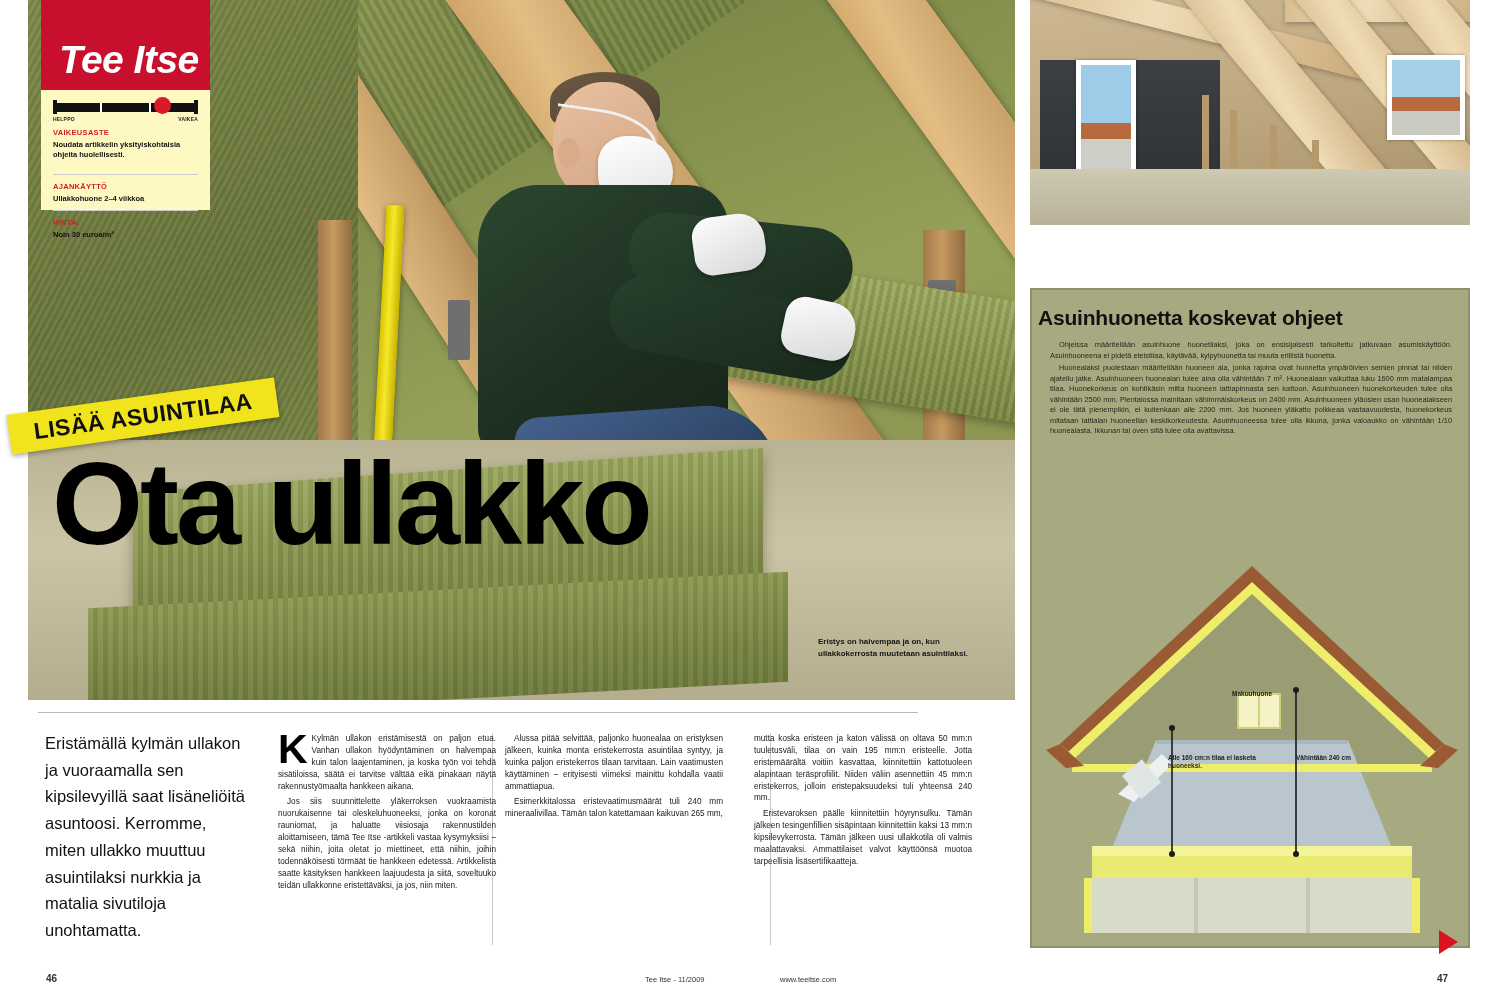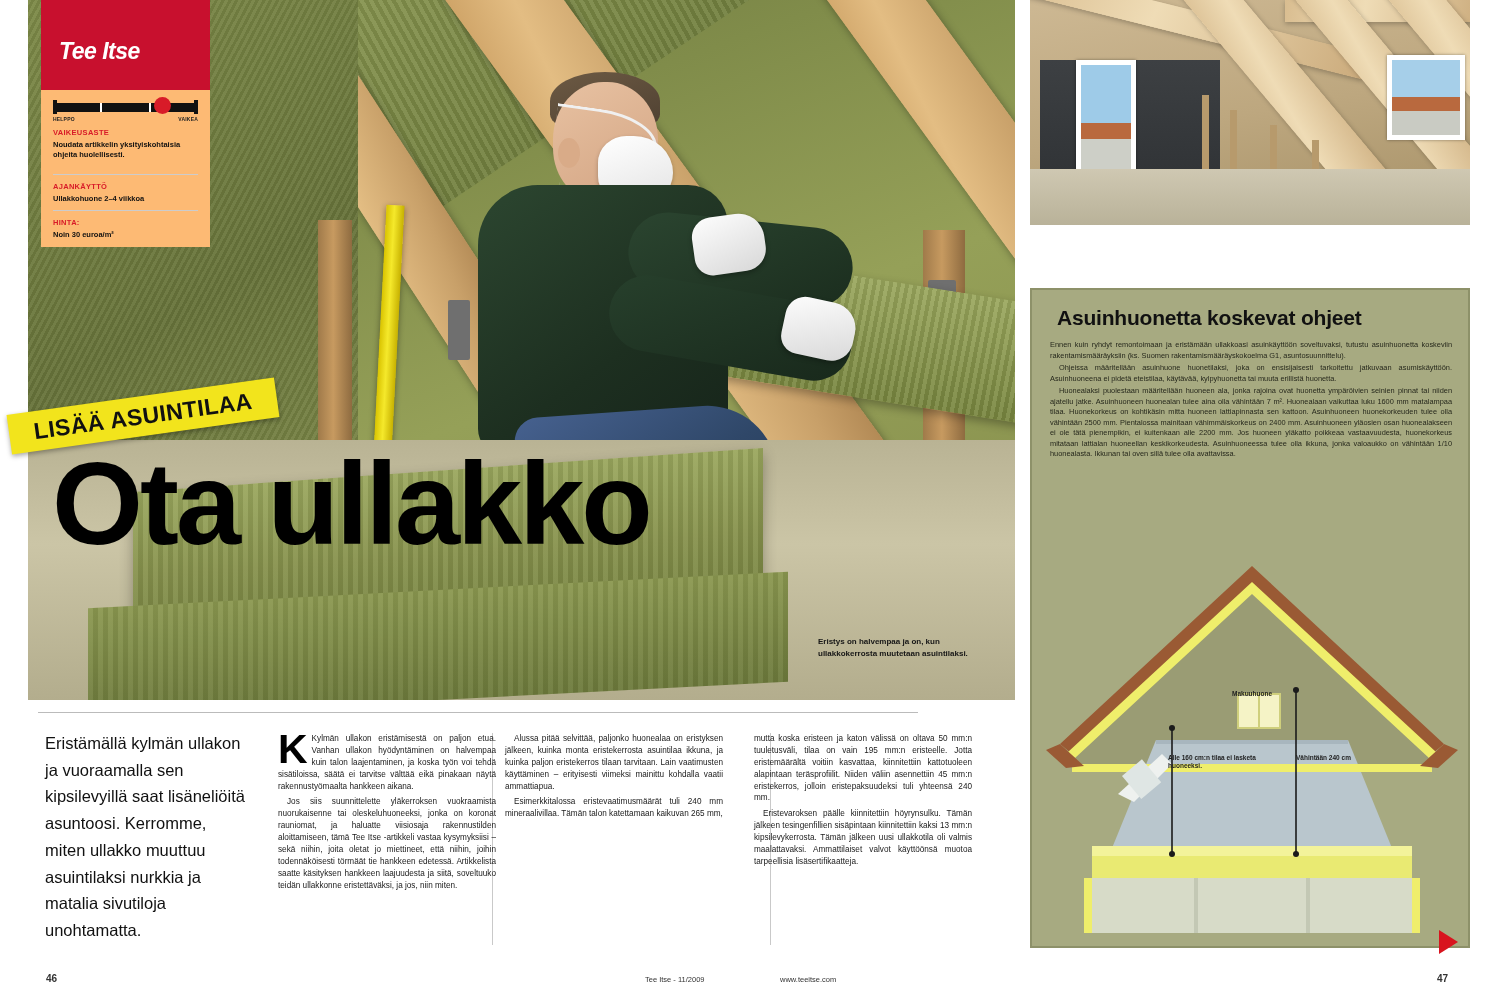--- a/index.html
+++ b/index.html
@@ -95,23 +95,23 @@
   .g1 { left:235px; top:155px; transform:rotate(-8deg); }
   .g2 { left:325px; top:240px; transform:rotate(12deg); }
   .p-legs { position:absolute; left:60px; top:350px; width:260px; height:150px;
       background:linear-gradient(150deg,#46618f,#2f4768 55%,#243854); border-radius:24px 70px 24px 40px; transform:rotate(-4deg);}
   .p-shoe { position:absolute; left:-10px; top:430px; width:130px; height:60px;
       background:linear-gradient(150deg,#3a3a38,#1c1c1b); border-radius:14px 26px 10px 16px; transform:rotate(-6deg);}
 
   
   .masthead { position:absolute; left:41px; top:0; width:169px; height:247px; z-index:9; }
   .mh-red { position:absolute; left:0; top:0; width:169px; height:90px; background:#c8102e; }
-  .mh-title { position:absolute; left:18px; top:38px; font-size:23px; font-weight:bold;
+  .mh-title { position:absolute; left:18px; top:38px; font-size:39px; font-weight:bold;
       font-style:italic; color:#fff; letter-spacing:-0.5px; font-family:"Liberation Sans", sans-serif; }
-  .mh-white { position:absolute; left:0; top:90px; width:169px; height:157px; background:#fdba74; }
+  .mh-white { position:absolute; left:0; top:90px; width:169px; height:120px; background:#fef9c3; }
   .meter { position:absolute; left:12px; top:10px; width:145px; height:14px; }
   .meter-bar { position:absolute; left:0; top:3px; width:145px; height:9px; background:#111; }
   .meter-cap { position:absolute; top:0; width:4px; height:14px; background:#111; }
   .meter-cap.l{left:0;} .meter-cap.r{right:0;}
   .meter-tick { position:absolute; top:3px; width:2px; height:9px; background:#fff; }
   .meter-dot { position:absolute; left:101px; top:-3px; width:17px; height:17px; border-radius:50%; background:#d81b28; }
   .meter-labels { position:absolute; left:12px; top:26px; width:145px; display:flex; justify-content:space-between;
       font-size:5px; font-weight:bold; color:#222; letter-spacing:.2px; }
   .mh-sec { position:absolute; left:12px; width:145px; }
   .mh-sec.s1 { top:38px; } .mh-sec.s2 { top:92px; } .mh-sec.s3 { top:128px; }
@@ -178,21 +178,21 @@
       background:linear-gradient(180deg,#a6cfe9 0 50%,#b9693e 50% 68%,#c9cbc3 68% 100%); }
   .a-stud { position:absolute; width:7px; background:#b79a6c; }
   .a-floor { position:absolute; left:0; bottom:0; width:440px; height:56px;
       background:linear-gradient(180deg,#cfc8b2,#b9b299); }
   .photo-cap2 { position:absolute; left:3px; top:234px; width:430px;
       font-size:8px; font-weight:bold; color:#111; line-height:1.5; }
 
   
   .green-panel { position:absolute; left:0; top:288px; width:440px; height:660px;
       background:#a7aa81; border:2px solid #8d9169; }
-  .gp-title { position:absolute; left:25px; top:16px; font-size:21px; font-weight:bold; color:#111; letter-spacing:-.2px; }
+  .gp-title { position:absolute; left:6px; top:16px; font-size:21px; font-weight:bold; color:#111; letter-spacing:-.2px; }
   .gp-body { position:absolute; left:18px; top:50px; width:402px; font-size:7.4px;
       line-height:1.42; color:#26281c; text-align:justify; }
   .gp-body p { margin-bottom:2px; text-indent:9px; }
   .gp-body p.first { text-indent:0; }
 
   
   .diagram { position:absolute; left:12px; top:268px; width:416px; height:375px; }
   .house-svg { position:absolute; left:0; top:0; }
   .dg-lbl { position:absolute; font-size:6.5px; font-weight:bold; color:#1e1e1e; line-height:1.3; }
   .dg-room { left:188px; top:132px; }
@@ -292,21 +292,21 @@
 
   <div class="col-rule v1"></div>
   <div class="col-rule v2"></div>
 
   <div class="col c1">
     <p class="first"><span class="dropcap">K</span><span>Kylmän ullakon eristämisestä on paljon etua. Vanhan ullakon hyödyntäminen on halvempaa kuin talon laajentaminen, ja koska työn voi tehdä sisätiloissa, säätä ei tarvitse välttää eikä pinakaan näytä rakennustyömaalta hankkeen aikana.</span></p>
     <p>Jos siis suunnittelette yläkerroksen vuokraamista nuorukaisenne tai oleskeluhuoneeksi, jonka on koronat rauniomat, ja haluatte viisiosaja rakennustilden aloittamiseen, tämä Tee Itse -artikkeli vastaa kysymyksiisi – sekä niihin, joita oletat jo miettineet, että niihin, joihin todennäköisesti törmäät tie hankkeen edetessä. Artikkelista saatte käsityksen hankkeen laajuudesta ja siitä, soveltuuko teidän ullakkonne eristettäväksi, ja jos, niin miten.</p>
   </div>
 
   <div class="col c2">
-    <p>Alussa pitää selvittää, paljonko huonealaa on eristyksen jälkeen, kuinka monta eristekerrosta asuintilaa ikkuna, ja kuinka paljon eristekerros tilaan tarvitaan. Lain vaatimusten käyttäminen – erityisesti viimeksi mainittu kohdalla vaatii ammattiapua.</p>
+    <p>Alussa pitää selvittää, paljonko huonealaa on eristyksen jälkeen, kuinka monta eristekerrosta asuintilaa syntyy, ja kuinka paljon eristekerros tilaan tarvitaan. Lain vaatimusten käyttäminen – erityisesti viimeksi mainittu kohdalla vaatii ammattiapua.</p>
     <p>Esimerkkitalossa eristevaatimusmäärät tuli 240 mm mineraalivillaa. Tämän talon katettamaan kaikuvan 265 mm,</p>
   </div>
 
   <div class="col c3">
     <p class="first">mutta koska eristeen ja katon välissä on oltava 50 mm:n tuuletusväli, tilaa on vain 195 mm:n eristeelle. Jotta eristemäärältä voitiin kasvattaa, kiinnitettiin kattotuoleen alapintaan teräsprofiilit. Niiden väliin asennettiin 45 mm:n eristekerros, jolloin eristepaksuudeksi tuli yhteensä 240 mm.</p>
     <p>Eristevaroksen päälle kiinnitettiin höyrynsulku. Tämän jälkeen tesingenfillien sisäpintaan kiinnitettiin kaksi 13 mm:n kipsilevykerrosta. Tämän jälkeen uusi ullakkotila oli valmis maalattavaksi. Ammattilaiset valvot käyttöönsä muotoa tarpeellisia lisäsertifikaatteja.</p>
   </div>
 
   <div class="foot foot-pg-l">46</div>
   <div class="foot foot-mid">Tee Itse - 11/2009</div>
@@ -328,21 +328,20 @@
       <div class="a-stud" style="left:282px;top:140px;height:65px;"></div>
       <div class="a-win aw1"></div>
       <div class="a-win aw2"></div>
       <div class="a-floor"></div>
     </div>
 
 
     <div class="green-panel">
       <div class="gp-title">Asuinhuonetta koskevat ohjeet</div>
       <div class="gp-body">
-        <p class="first">Ennen kuin ryhdyt remontoimaan ja eristämään ullakkoasi asuinkäyttöön soveltuvaksi, tutustu asuinhuonetta koskeviin rakentamismääräyksiin (ks. Suomen rakentamismääräyskokoelma G1, asuntosuunnittelu).</p>
         <p>Ohjeissa määritellään asuinhuone huonetilaksi, joka on ensisijaisesti tarkoitettu jatkuvaan asumiskäyttöön. Asuinhuoneena ei pidetä eteistilaa, käytävää, kylpyhuonetta tai muuta erillistä huonetta.</p>
         <p>Huonealaksi puolestaan määritellään huoneen ala, jonka rajoina ovat huonetta ympäröivien seinien pinnat tai niiden ajatellu jatke. Asuinhuoneen huonealan tulee aina olla vähintään 7 m². Huonealaan vaikuttaa luku 1600 mm matalampaa tilaa. Huonekorkeus on kohtikäsin mitta huoneen lattiapinnasta sen kattoon. Asuinhuoneen huonekorkeuden tulee olla vähintään 2500 mm. Pientalossa mainitaan vähimmäiskorkeus on 2400 mm. Asuinhuoneen yläosien osan huonealakseen ei ole tätä pienempikin, ei kuitenkaan alle 2200 mm. Jos huoneen yläkatto poikkeaa vastaavuudesta, huonekorkeus mitataan lattialan huoneellan keskikorkeudesta. Asuinhuoneessa tulee olla ikkuna, jonka valoaukko on vähintään 1/10 huonealasta. Ikkunan tai oven sillä tulee olla avattavissa.</p>
       </div>
 
       <div class="diagram">
         <svg class="house-svg" width="416" height="375" viewBox="0 0 416 375">
 
           <polygon points="208,8 400,186 388,196 208,28 28,196 16,186" fill="#9a5a34"></polygon>
 
           <polygon points="208,28 388,196 388,210 28,210 28,196" fill="#9a9c74"></polygon>

